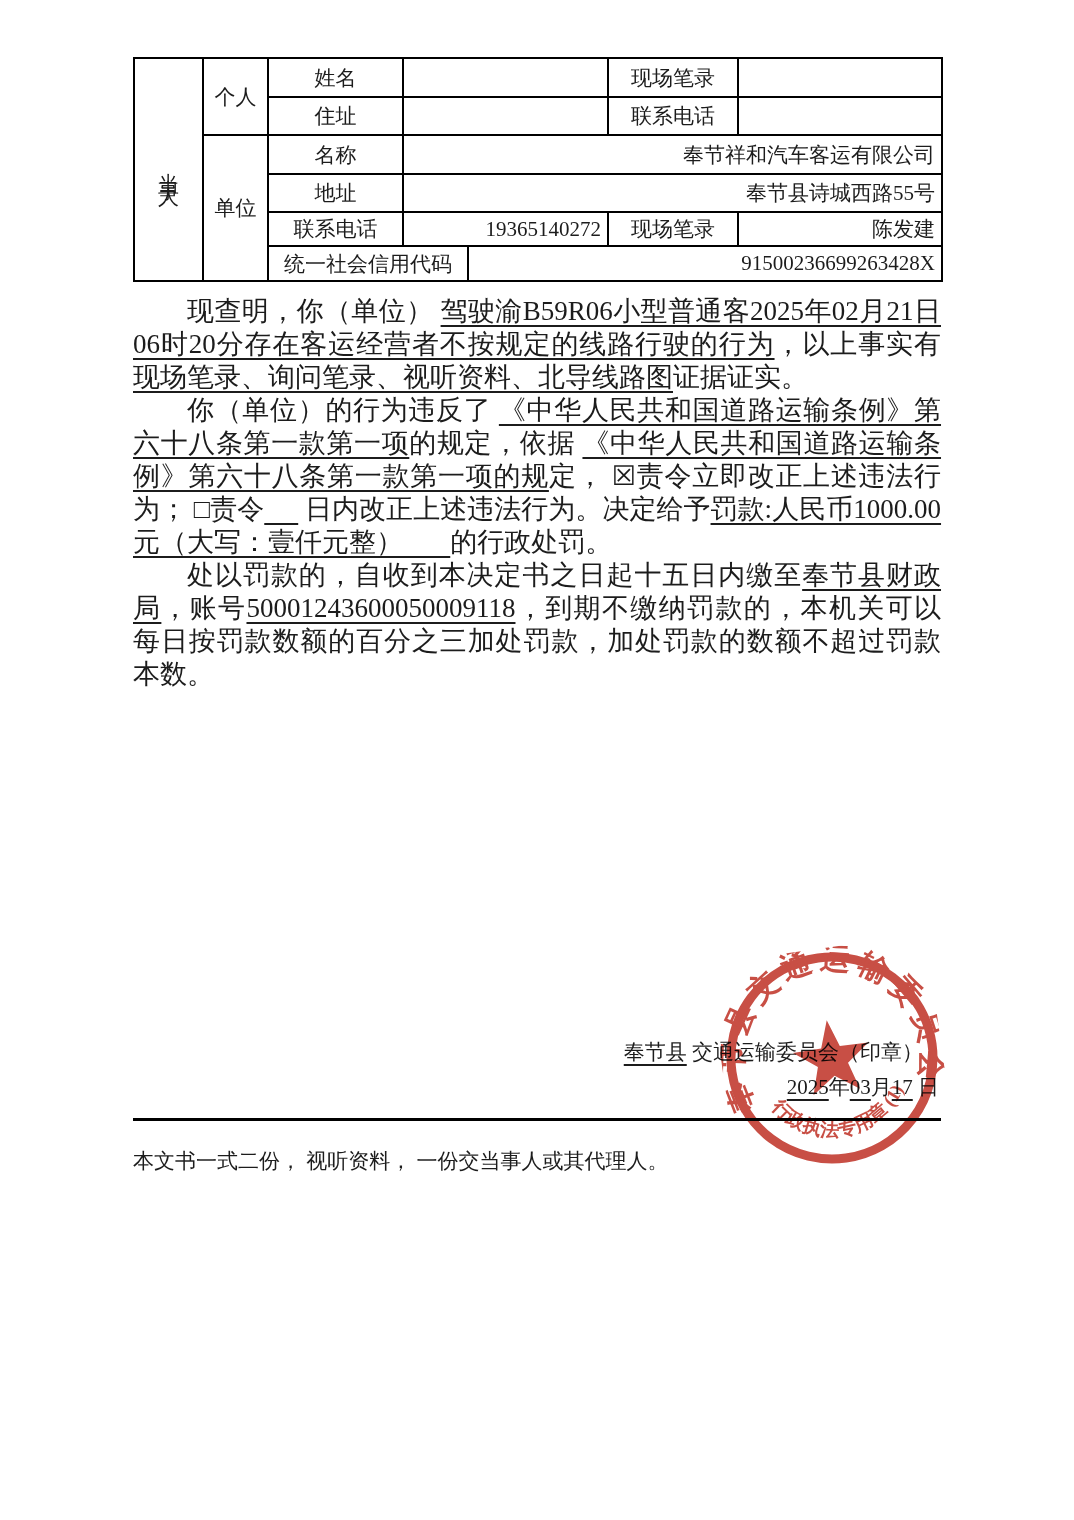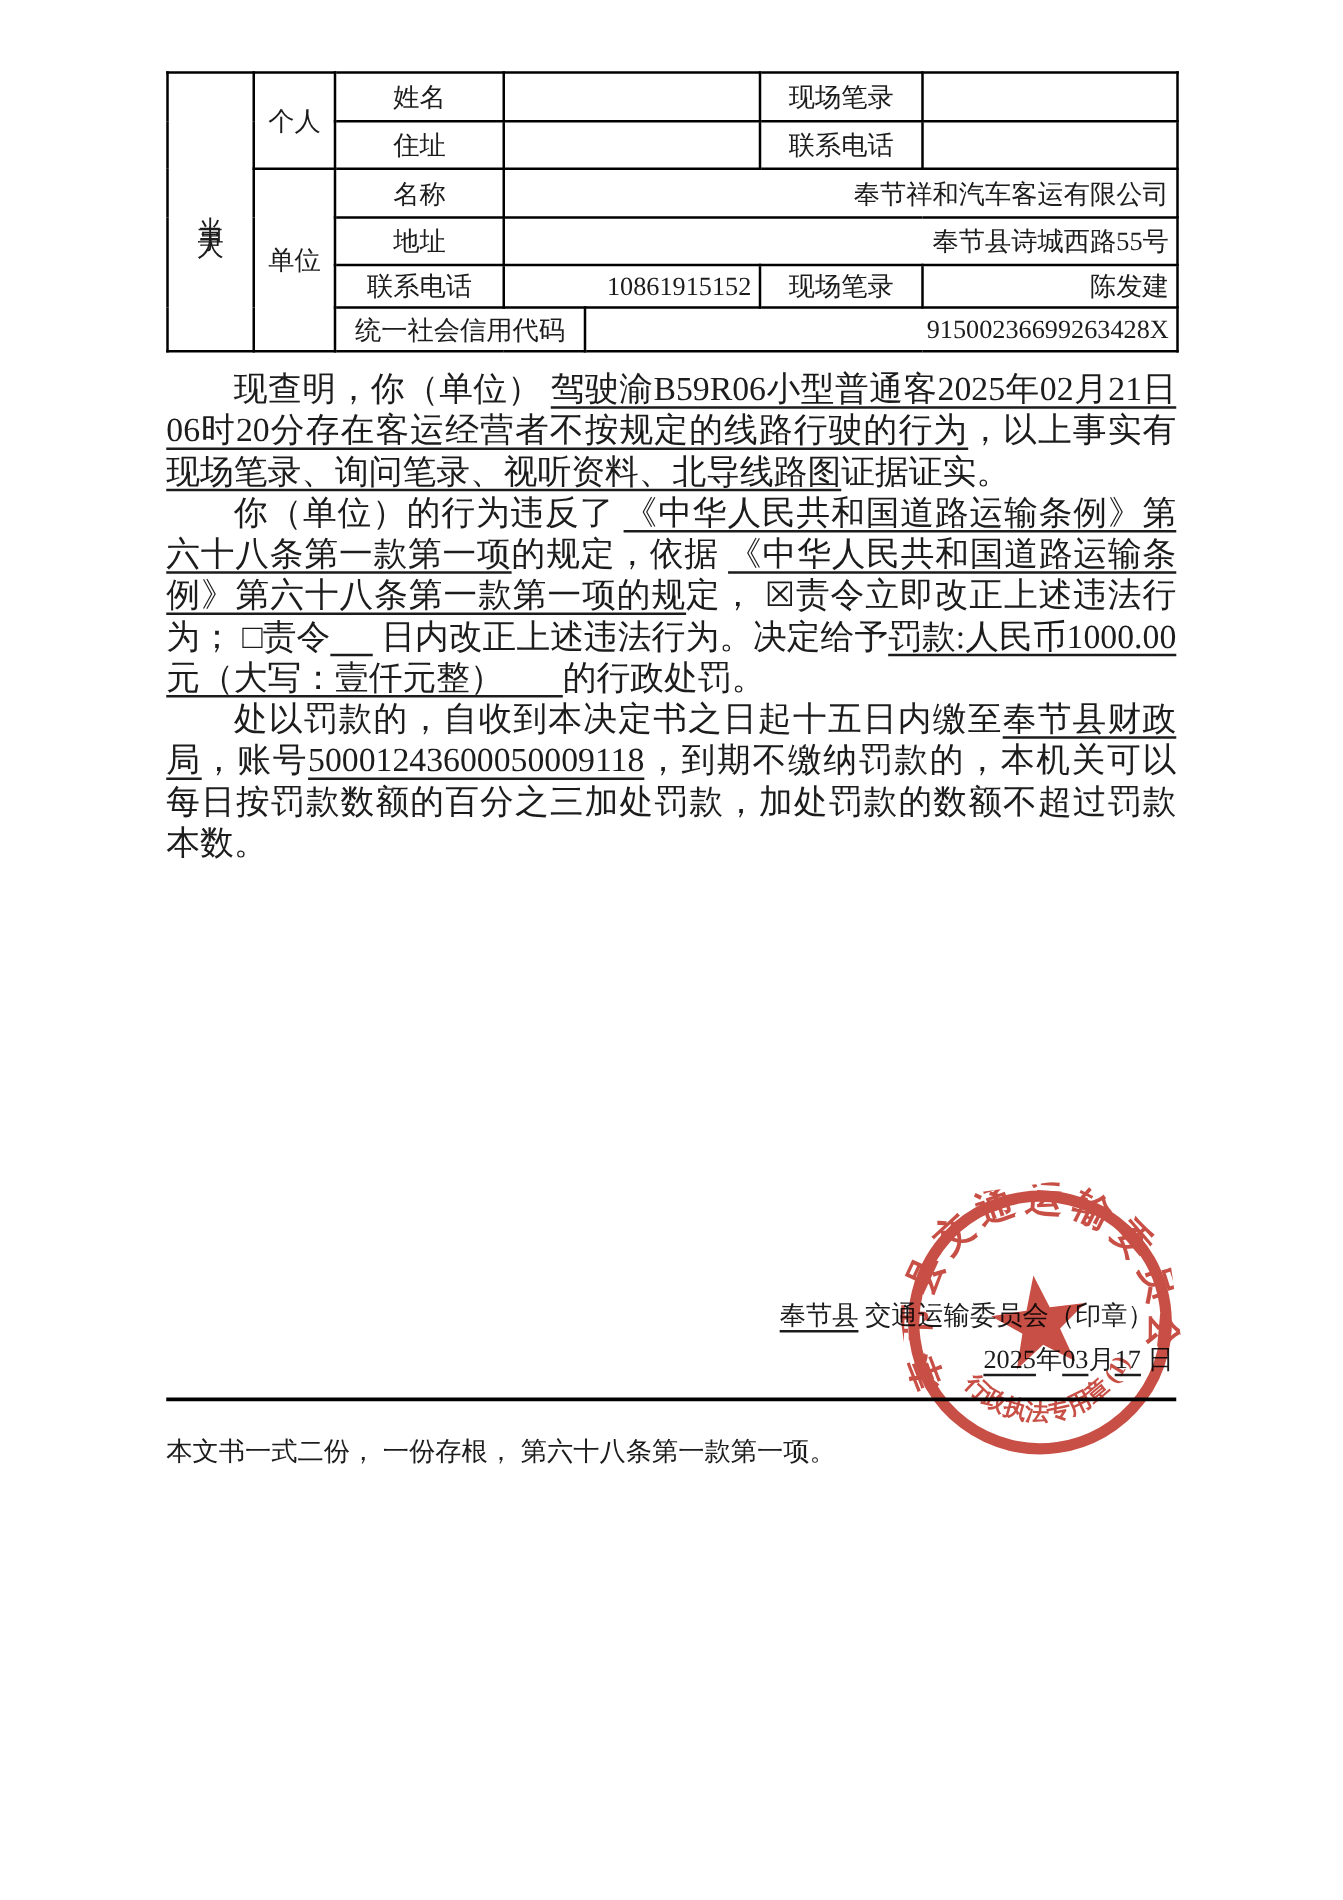--- a/index.html
+++ b/index.html
@@ -135,21 +135,21 @@
           <td class="lbl" rowspan="4">单位</td>
           <td class="lbl">名称</td>
           <td class="val" colspan="4">奉节祥和汽车客运有限公司</td>
         </tr>
         <tr class="h38">
           <td class="lbl">地址</td>
           <td class="val" colspan="4">奉节县诗城西路55号</td>
         </tr>
         <tr class="h34">
           <td class="lbl">联系电话</td>
-          <td class="val" colspan="2">10861915152</td>
+          <td class="val" colspan="2">19365140272</td>
           <td class="lbl">现场笔录</td>
           <td class="val">陈发建</td>
         </tr>
         <tr class="h35">
           <td class="lbl" colspan="2">统一社会信用代码</td>
           <td class="val" colspan="3">91500236699263428X</td>
         </tr>
       </tbody>
     </table>
 
@@ -157,21 +157,21 @@
     <p class="para"><span>你（单位）的行为违反了 </span><span class="ul">《中华人民共和国道路运输条例》第六十八条第一款第一项</span><span>的规定，依据 </span><span class="ul">《中华人民共和国道路运输条例》第六十八条第一款第一项的规</span><span>定， </span><span>☒</span><span>责令立即改正上述违法行为； </span><span>□</span><span>责令</span><span class="ul">&nbsp;&nbsp;&nbsp;&nbsp;&nbsp;</span><span> 日内改正上述违法行为。决定给予</span><span class="ul">罚款:人民币1000.00元（大写：壹仟元整）&nbsp;&nbsp;&nbsp;&nbsp;&nbsp;&nbsp;&nbsp;</span><span>的行政处罚。</span></p>
     <p class="para"><span>处以罚款的，自收到本决定书之日起十五日内缴至</span><span class="ul">奉节县财政局</span><span>，账号</span><span class="ul">50001243600050009118</span><span>，到期不缴纳罚款的，本机关可以每日按罚款数额的百分之三加处罚款，加处罚款的数额不超过罚款本数。</span></p>
 
     <div class="spacer"></div>
 
     <div class="sig"><span class="ul">奉节县</span><span> 交通运输委员会（印章）</span></div>
     <div class="date"><span class="ul">2025</span><span>年</span><span class="ul">03</span><span>月</span><span class="ul">17</span><span> 日</span></div>
 
     <div class="rule"></div>
 
-    <div class="footer-note">本文书一式二份， 一份存根， 第六十八条第一款第一项。</div>
+    <div class="footer-note">本文书一式二份， 视听资料， 一份交当事人或其代理人。</div>
   </div>
 
   <div class="seal">
     <svg viewBox="0 0 220 220" xmlns="http://www.w3.org/2000/svg">
       <circle cx="110" cy="110" r="101" fill="none" stroke-width="9" stroke="#c23b30"></circle>
       <path id="sealArcTop" d="M 30,152 A 90,90 0 1 1 190,152" fill="none"></path>
       <path id="sealArcBottom" d="M 38,140 A 78,78 0 0 0 182,140" fill="none"></path>
       <text font-size="30" letter-spacing="6" fill="#c23b30">
         <textPath href="#sealArcTop" startOffset="50%" text-anchor="middle">奉节县交通运输委员会</textPath>
       </text>

